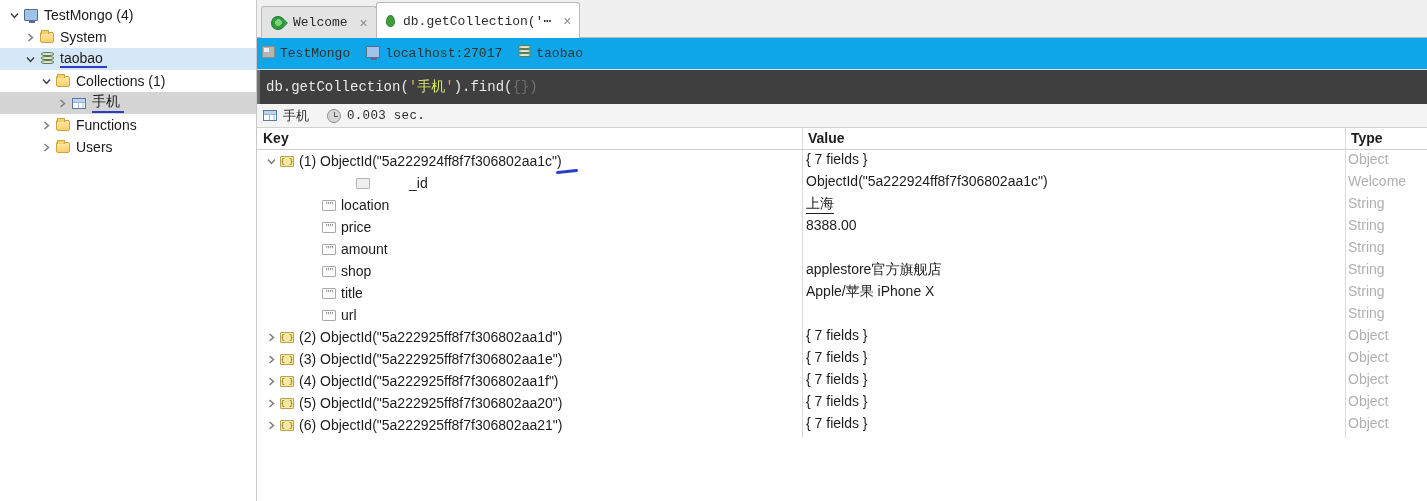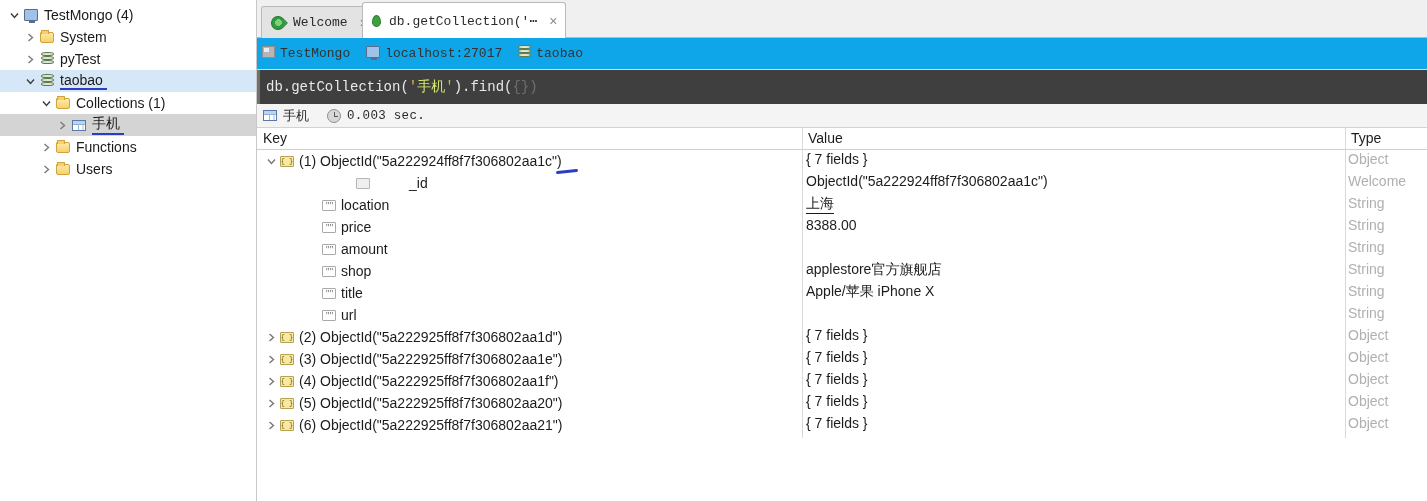--- a/index.html
+++ b/index.html
@@ -212,21 +212,21 @@
     content:""; position:absolute; left:6px; top:6px; width:4px; height:1.5px;
     background:#5a5a5a;
   }
   #infobar .sec { font-family:"Liberation Mono", monospace; font-size:12.5px; letter-spacing:0.3px; }
 
   
   #tablewrap { position:relative; height: 310px; overflow:hidden; }
   #thead {
     height: 22px; display:flex; align-items:center;
     border-bottom: 1px solid #cfcfcf;
-    background: #ffffff; font-size: 14px; color: #1a1a1a;
+    background: #ffffff; font-size: 14px; color: #1a1a1a; font-weight: bold;
   }
   .colsep {
     position:absolute; top:0; bottom:0; width:1px; background:#d9d9d9;
   }
   .th { position:absolute; top:2px; font-size:14px; color:#1c1c1c; }
 
   #tbody { position: relative; }
   .drow {
     position: relative; height: 22px; white-space: nowrap;
     font-size: 14px; color:#1c1c1c; cursor: default;
@@ -284,36 +284,20 @@
         <span class="twisty">
           <svg width="11" height="11" viewBox="0 0 11 11">
             <path d="M3.5 2 L7.5 5.5 L3.5 9" fill="none" stroke="currentColor" stroke-width="1.4"></path>
           </svg>
         </span>
         <span class="ticon">
           <span class="folder"></span>
         </span>
         <span class="tlabel">System</span>
       </div>
-      <div class="tree-row">
-        <span style="display: inline-block; flex: 0 0 22px;"></span>
-        <span class="twisty">
-          <svg width="11" height="11" viewBox="0 0 11 11">
-            <path d="M3.5 2 L7.5 5.5 L3.5 9" fill="none" stroke="currentColor" stroke-width="1.4"></path>
-          </svg>
-        </span>
-        <span class="ticon">
-          <span class="db">
-            <i></i>
-            <i></i>
-            <i></i>
-          </span>
-        </span>
-        <span class="tlabel">pyTest</span>
-      </div>
       <div class="tree-row sel-blue">
         <span style="display: inline-block; flex: 0 0 22px;"></span>
         <span class="twisty tw-open">
           <svg width="11" height="11" viewBox="0 0 11 11">
             <path d="M2 3.5 L5.5 7.5 L9 3.5" fill="none" stroke="currentColor" stroke-width="1.4"></path>
           </svg>
         </span>
         <span class="ticon">
           <span class="db">
             <i></i>
@@ -374,21 +358,21 @@
     </div>
 
   <div id="right">
 
     <div id="tabstrip">
         <div class="tab" style="left: 4px;">
           <span class="leaf leaf-big"></span>
           <span class="tabtext">Welcome</span>
           <span class="tclose">×</span>
         </div>
-        <div class="tab active" style="left: 105px;">
+        <div class="tab active" style="left: 119px;">
           <span class="leaf leaf-sm"></span>
           <span class="tabtext">db.getCollection('⋯</span>
           <span class="tclose">×</span>
         </div>
       </div>
 
     <div id="crumbs">
         <span class="crumb">
           <span><span class="crumb-srv" style="display:inline-block"></span></span>
           <span>TestMongo</span>

